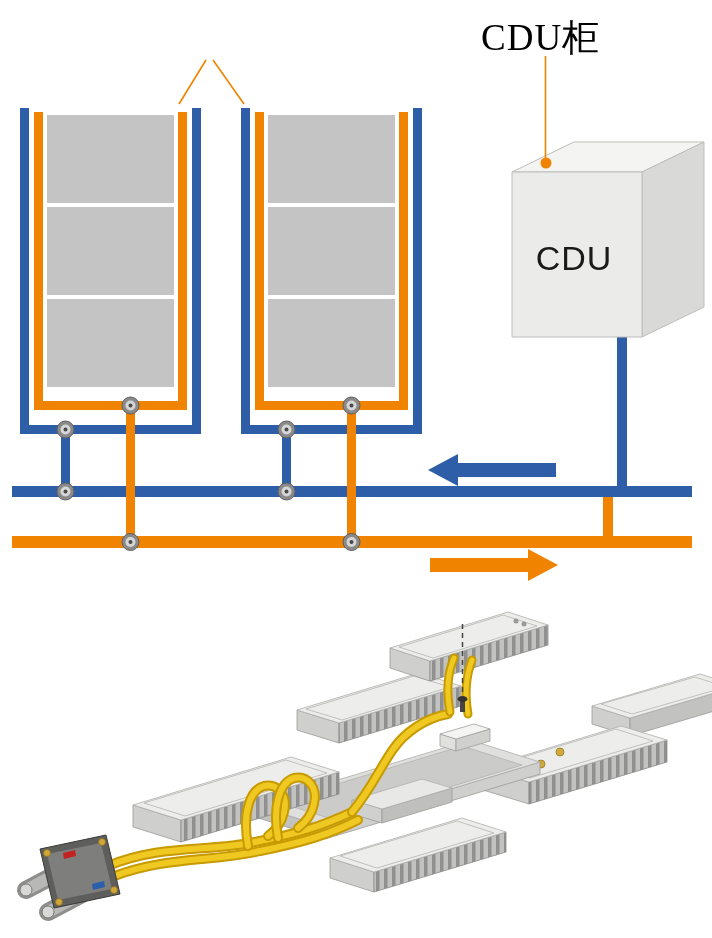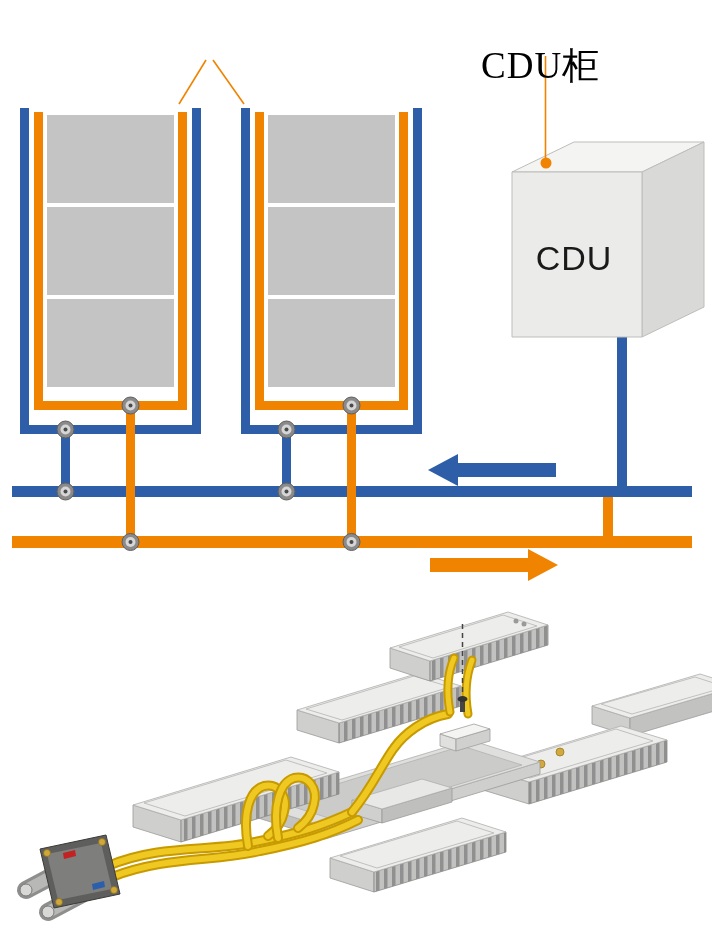--- a/index.html
+++ b/index.html
@@ -7,21 +7,21 @@
     position:relative;width:712px;height:938px;background:#ffffff;
     font-family:"Liberation Sans","DejaVu Sans",sans-serif;overflow:hidden;
   }
   .stage svg{position:absolute;left:0;top:0;}
   .diagram-label{
     position:absolute;color:#000;
     font-family:"Liberation Serif","DejaVu Serif",serif;
     font-size:37px;letter-spacing:1px;white-space:nowrap;
   }
   .cabinet-label{left:184px;top:16px;}
-  .cdu-cabinet-label{left:481px;top:13px;margin-top:28px;}
+  .cdu-cabinet-label{left:481px;top:13px;}
   .cdu-box-text{
     font-family:"Liberation Sans","DejaVu Sans",sans-serif;
     font-size:34px;letter-spacing:1px;fill:#1a1a1a;
   }
 </style>
 </head>
 <body>
 
 <div class="stage">
 

